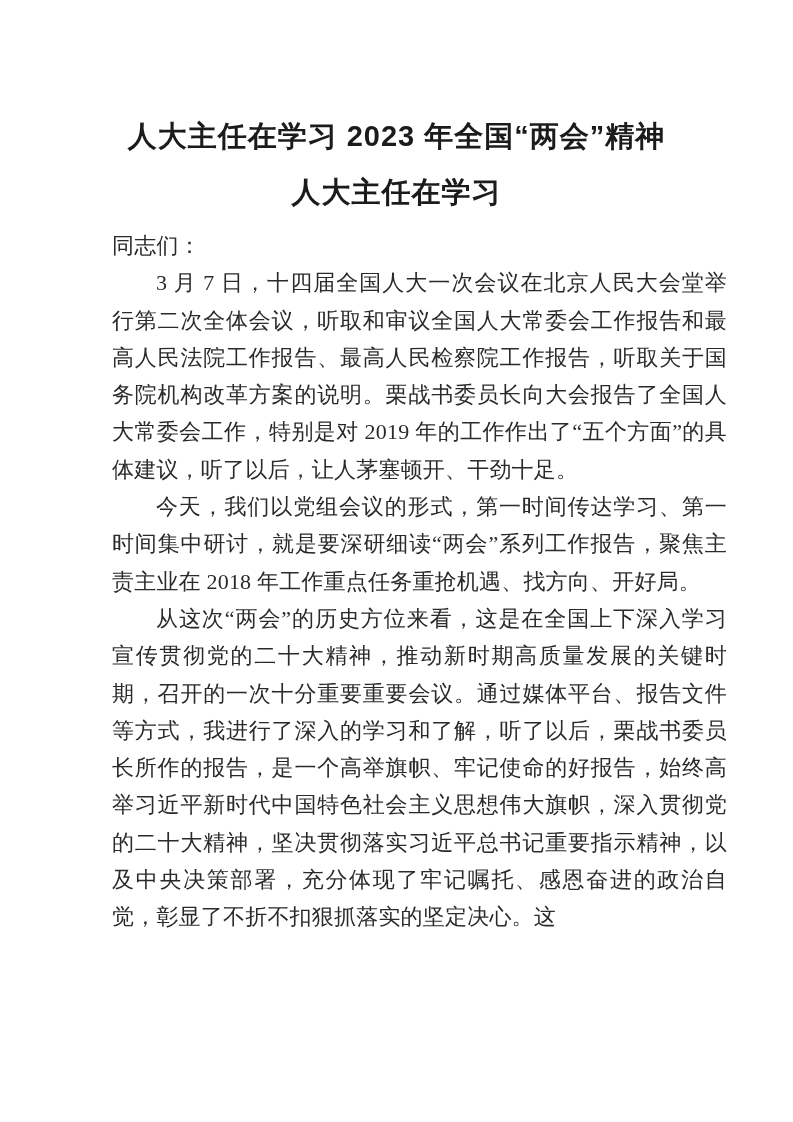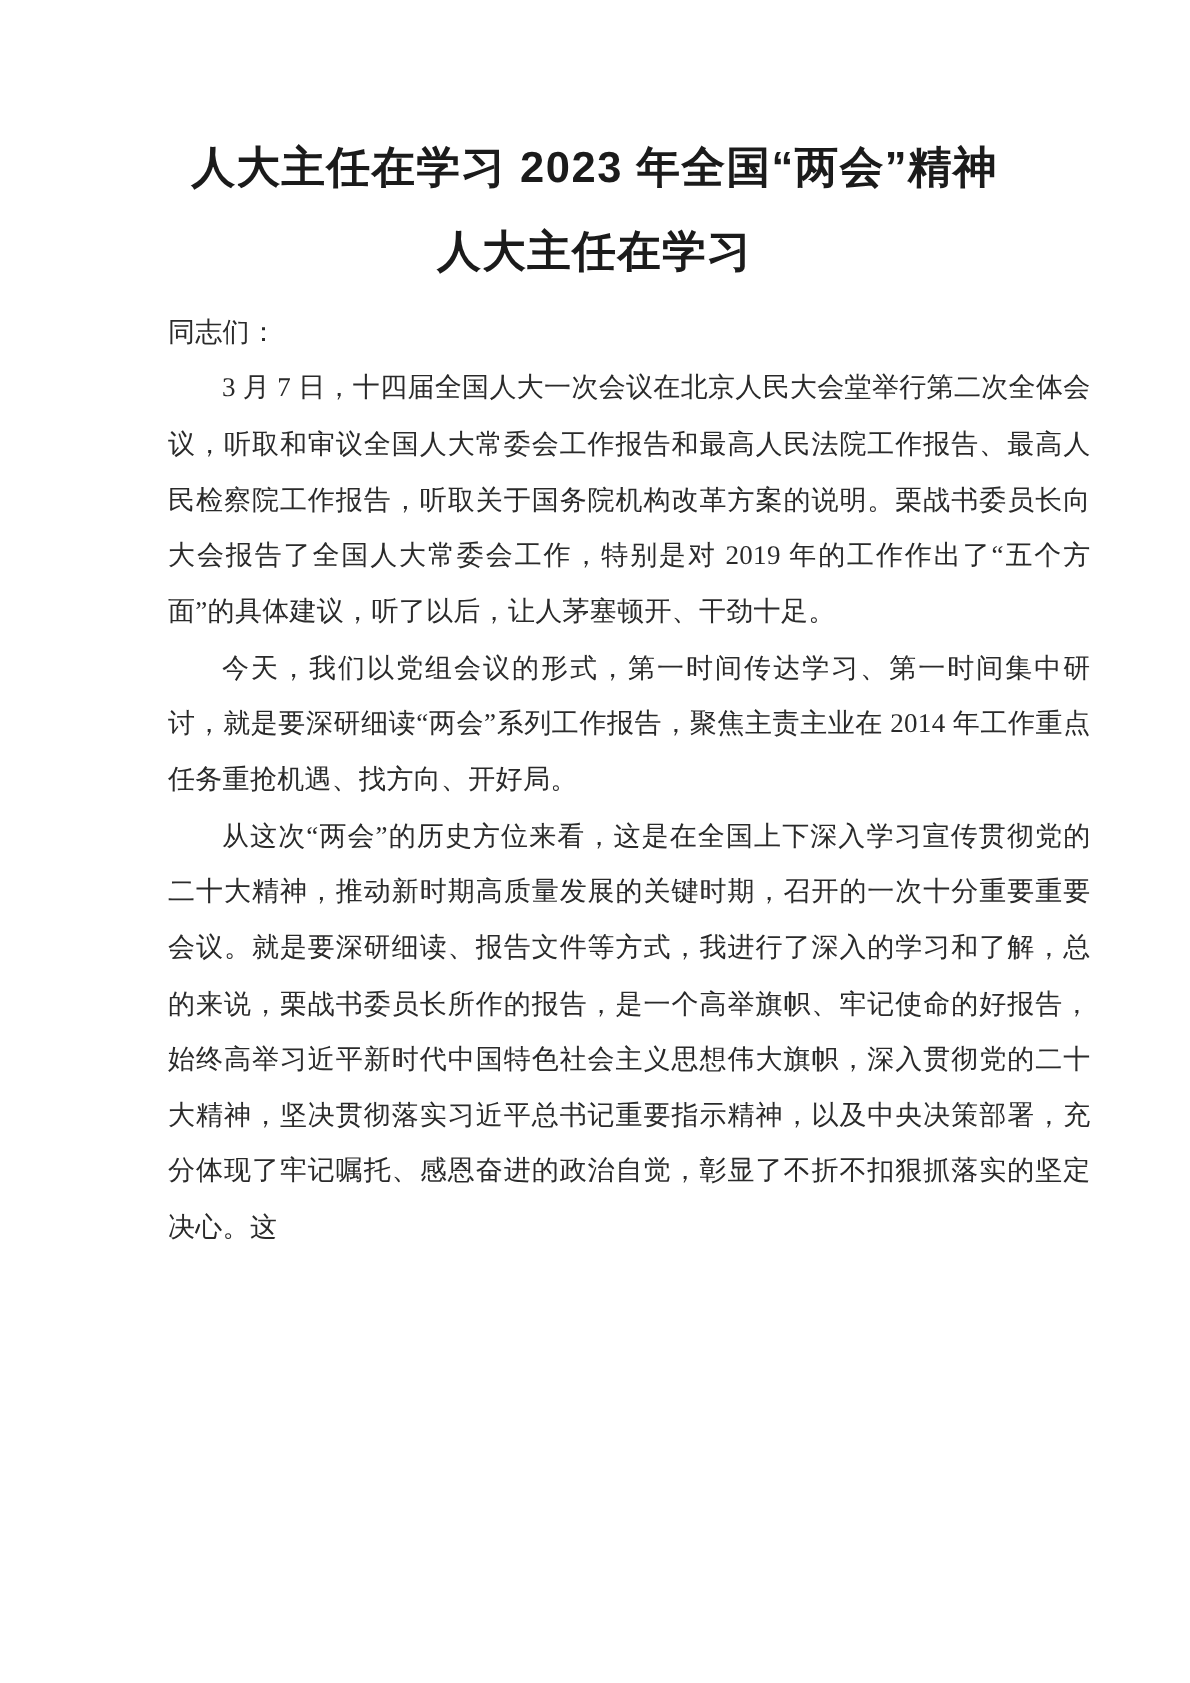--- a/index.html
+++ b/index.html
@@ -9,33 +9,33 @@
   }
   .page {
     position: relative;
     width: 793px;
     height: 1122px;
     background: #ffffff;
     overflow: hidden;
     box-sizing: border-box;
   }
   .doc-title {
-    padding-top: 84px;
+    padding-top: 108px;
     text-align: center;
     font-family: "Liberation Sans", sans-serif;
     font-weight: 700;
     font-size: 29px;
     line-height: 56px;
     color: #1b1b1b;
     letter-spacing: 1px;
   }
   .doc-body {
     margin: 7px 66px 0 112px;
     font-family: "Liberation Serif", serif;
-    font-size: 18px;
+    font-size: 22px;
     line-height: 37.3px;
     color: #2a2a2a;
     text-align: justify;
     text-justify: inter-ideograph;
     letter-spacing: 0.2px;
   }
   .salutation {
     margin: 0;
     text-indent: 0;
   }
@@ -48,16 +48,16 @@
 <body>
 
 <div class="page">
   <div class="doc-title">
     <div>人大主任在学习 2023 年全国“两会”精神</div>
     <div>人大主任在学习</div>
   </div>
   <div class="doc-body">
     <p class="salutation">同志们：</p>
     <p class="para">3 月 7 日，十四届全国人大一次会议在北京人民大会堂举行第二次全体会议，听取和审议全国人大常委会工作报告和最高人民法院工作报告、最高人民检察院工作报告，听取关于国务院机构改革方案的说明。栗战书委员长向大会报告了全国人大常委会工作，特别是对 2019 年的工作作出了“五个方面”的具体建议，听了以后，让人茅塞顿开、干劲十足。</p>
-    <p class="para">今天，我们以党组会议的形式，第一时间传达学习、第一时间集中研讨，就是要深研细读“两会”系列工作报告，聚焦主责主业在 2014 年工作重点任务重抢机遇、找方向、开好局。</p>
-    <p class="para">从这次“两会”的历史方位来看，这是在全国上下深入学习宣传贯彻党的二十大精神，推动新时期高质量发展的关键时期，召开的一次十分重要重要会议。就是要深研细读、报告文件等方式，我进行了深入的学习和了解，总的来说，栗战书委员长所作的报告，是一个高举旗帜、牢记使命的好报告，始终高举习近平新时代中国特色社会主义思想伟大旗帜，深入贯彻党的二十大精神，坚决贯彻落实习近平总书记重要指示精神，以及中央决策部署，充分体现了牢记嘱托、感恩奋进的政治自觉，彰显了不折不扣狠抓落实的坚定决心。这</p>
+    <p class="para">今天，我们以党组会议的形式，第一时间传达学习、第一时间集中研讨，就是要深研细读“两会”系列工作报告，聚焦主责主业在 2018 年工作重点任务重抢机遇、找方向、开好局。</p>
+    <p class="para">从这次“两会”的历史方位来看，这是在全国上下深入学习宣传贯彻党的二十大精神，推动新时期高质量发展的关键时期，召开的一次十分重要重要会议。通过媒体平台、报告文件等方式，我进行了深入的学习和了解，听了以后，栗战书委员长所作的报告，是一个高举旗帜、牢记使命的好报告，始终高举习近平新时代中国特色社会主义思想伟大旗帜，深入贯彻党的二十大精神，坚决贯彻落实习近平总书记重要指示精神，以及中央决策部署，充分体现了牢记嘱托、感恩奋进的政治自觉，彰显了不折不扣狠抓落实的坚定决心。这</p>
   </div>
 </div>
 
 </body></html>

